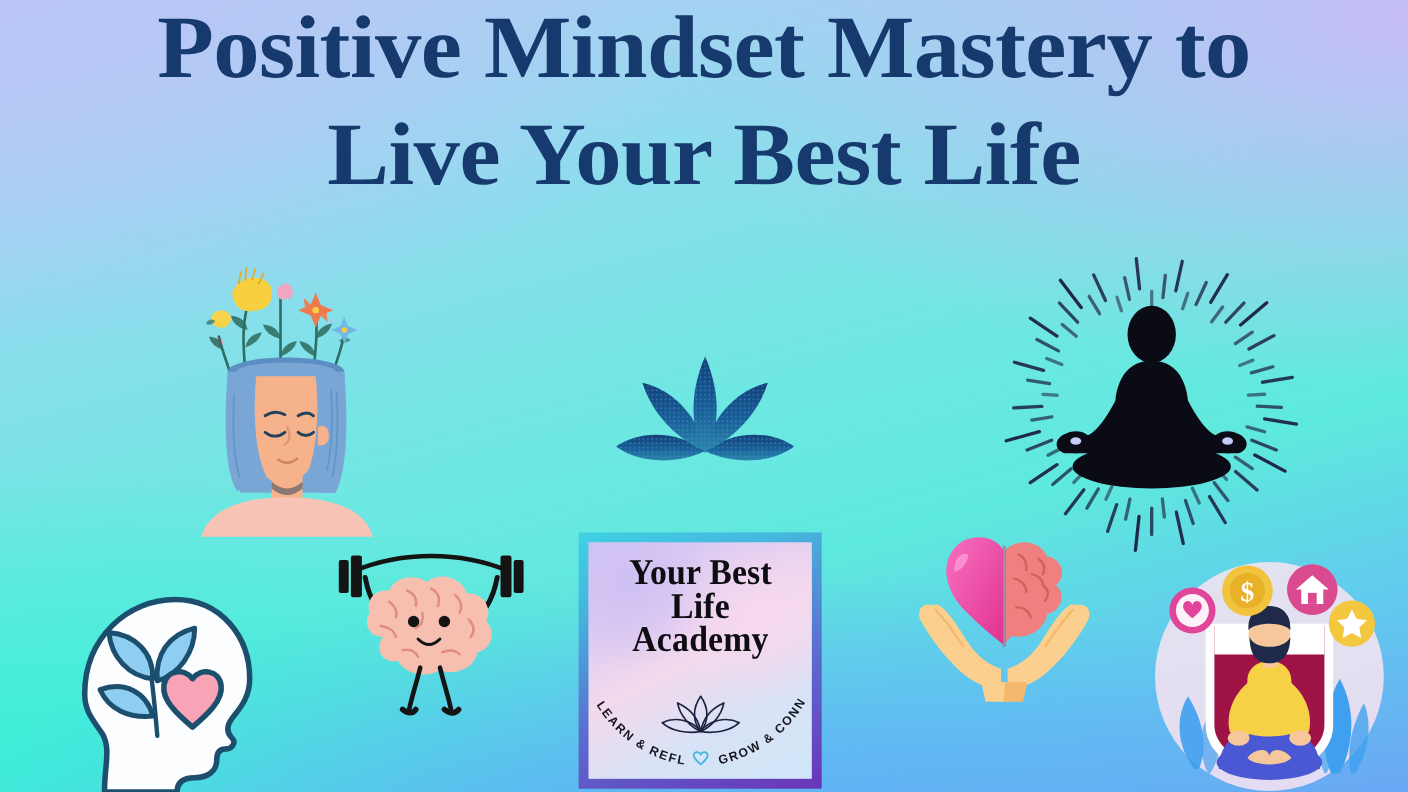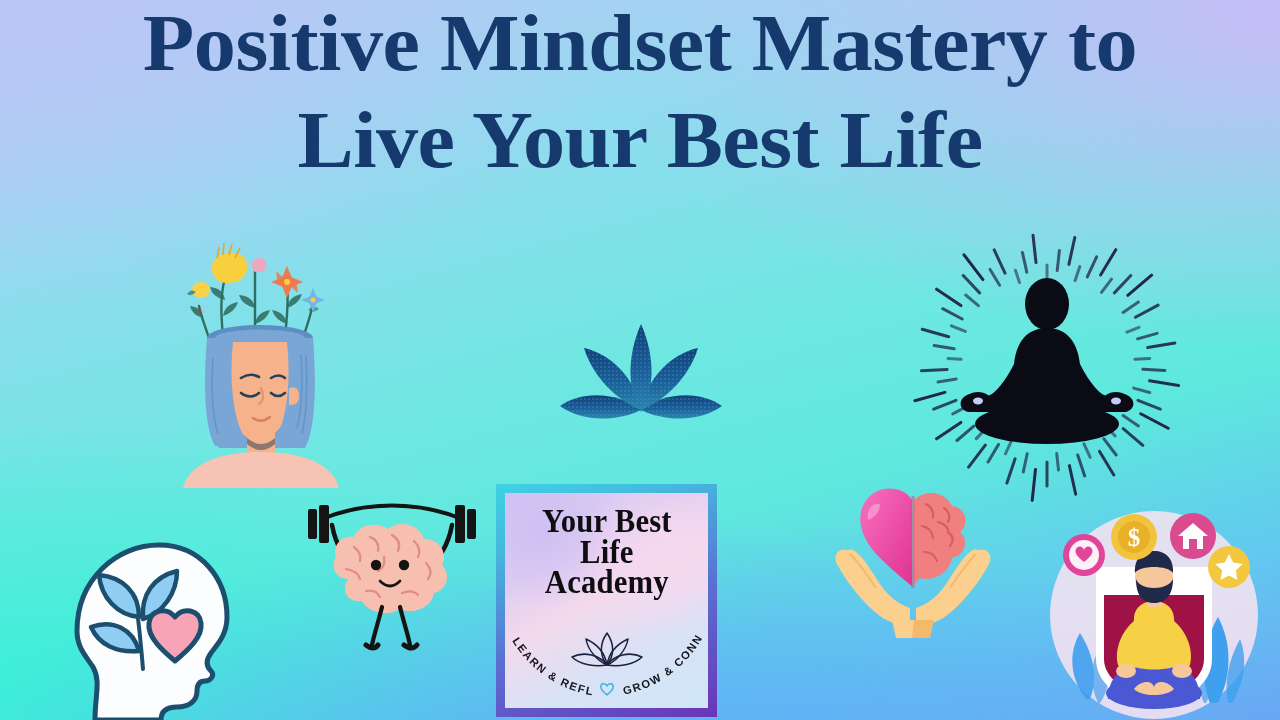--- a/index.html
+++ b/index.html
@@ -55,21 +55,21 @@
   #art-brainlift { left:296px; top:495px; width:190px; height:170px; }
 
   
   #art-hands { left:830px; top:478px; width:165px; height:160px; }
 
   
   #art-wellbeing { left:1042px; top:503px; width:225px; height:217px; }
 
   
   #logo-card {
-    position:absolute; left:496px; top:484px; width:221px; height:233px;
+    position:absolute; left:526px; top:484px; width:221px; height:233px;
     background:linear-gradient(160deg,#3fd2e4 0%, #45b7de 22%, #5a6fd0 58%, #6b34b8 100%);
     padding:9px;
     z-index:30;
   }
   .logo-inner {
     width:100%; height:100%;
     background:
       radial-gradient(70% 60% at 78% 30%, #f6d8ef 0%, rgba(246,216,239,0) 62%),
       radial-gradient(60% 55% at 18% 18%, #cfc0f3 0%, rgba(207,192,243,0) 65%),
       linear-gradient(152deg, #cfc3f3 0%, #dfcdf2 28%, #f3d9ec 48%, #d9e2f6 72%, #cfe6f8 100%);

